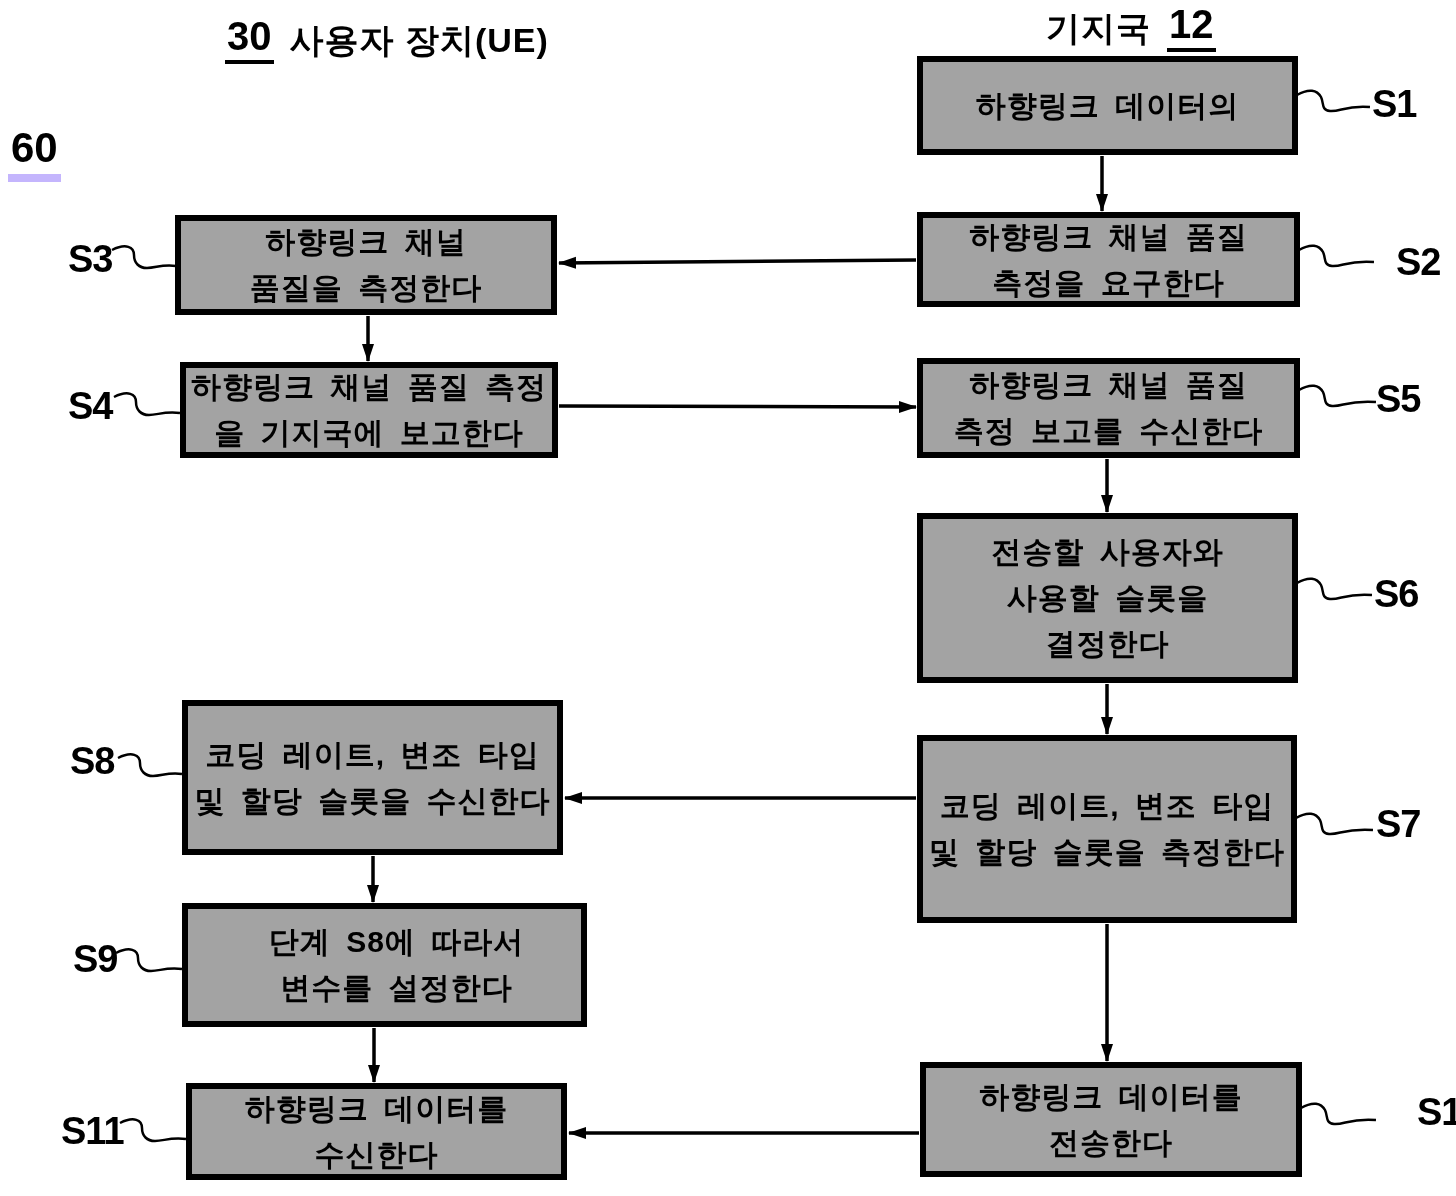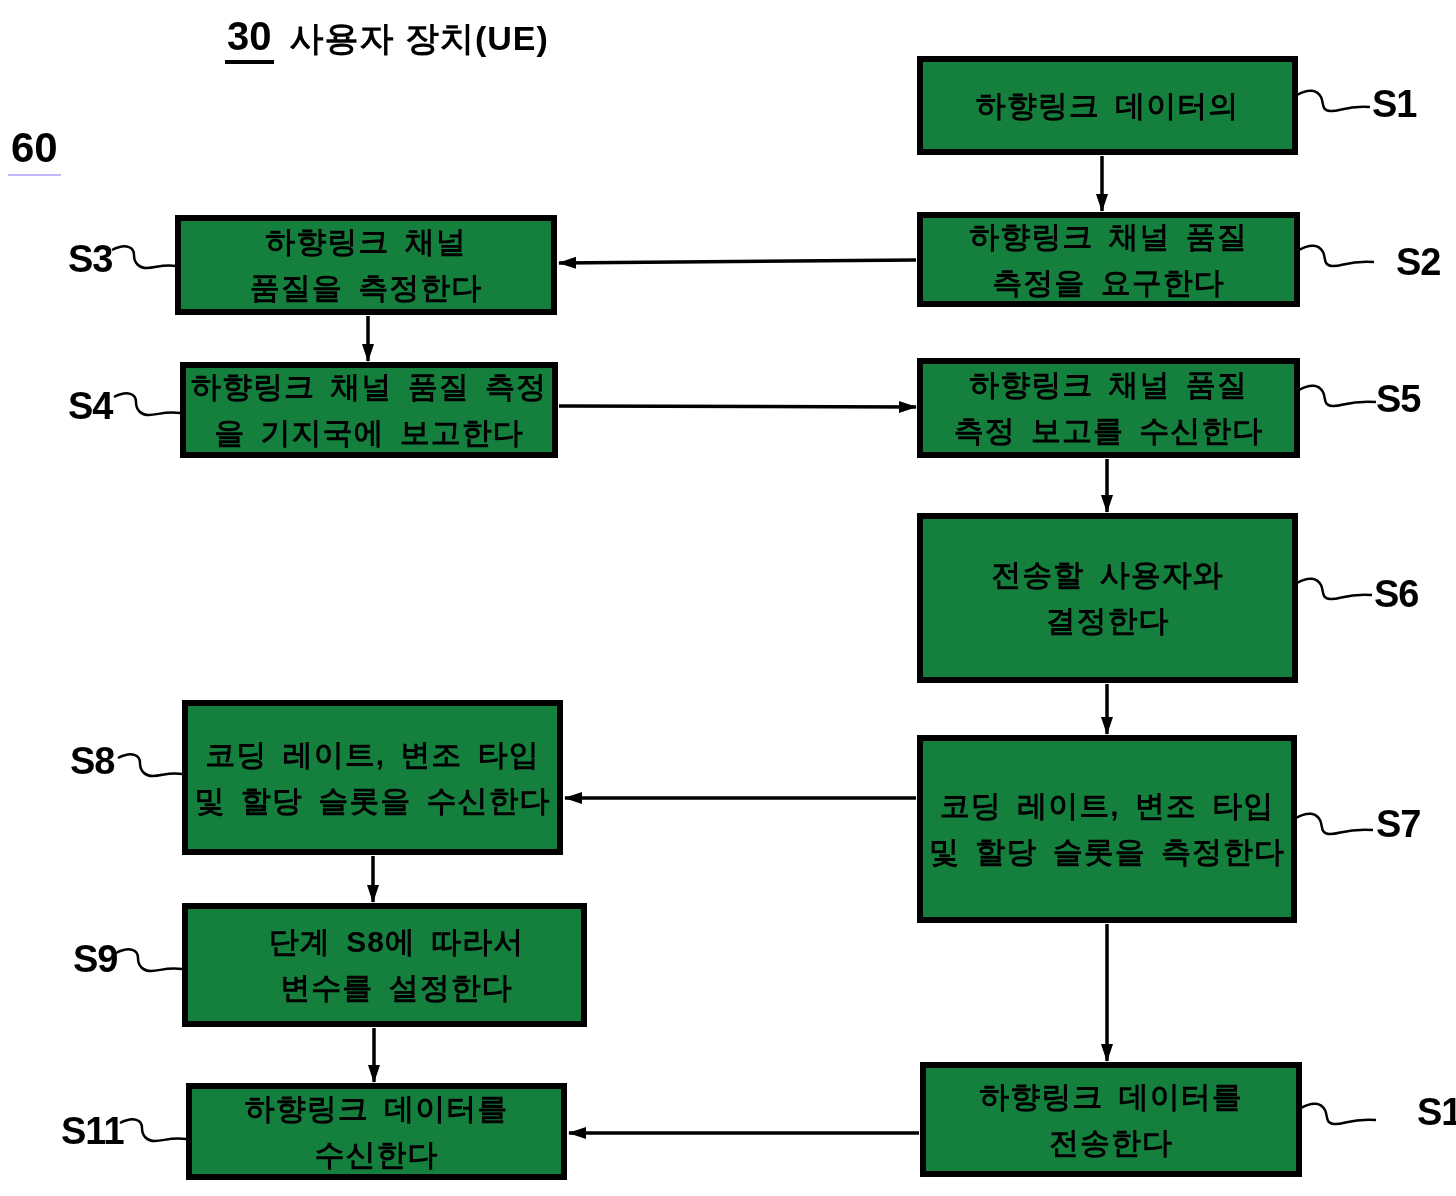--- a/index.html
+++ b/index.html
@@ -8,46 +8,46 @@
     width:1456px;height:1196px;
     background:#ffffff;
     font-family:"Liberation Sans","DejaVu Sans",sans-serif;
     color:#000;
     overflow:hidden;
   }
   .connector-layer{position:absolute;left:0;top:0;width:1456px;height:1196px;}
   .pbox{
     position:absolute;
     border:6px solid #000;
-    background:#15803d;
+    background:#a3a3a3;
     display:flex;flex-direction:column;
     justify-content:center;align-items:center;
     text-align:center;
     font-size:30px;font-weight:600;line-height:46px;
     letter-spacing:1px;word-spacing:6px;
   }
   .pbox span{white-space:nowrap;}
   .step-label{
     position:absolute;
     font-size:38px;font-weight:700;letter-spacing:-1px;
     line-height:38px;
   }
   .col-header{
     position:absolute;
     font-size:34px;font-weight:600;letter-spacing:1px;
-    display:flex;align-items:center;gap:16px;white-space:nowrap;
+    display:flex;align-items:flex-end;gap:16px;white-space:nowrap;
   }
   .ref-num{
     font-size:40px;font-weight:700;letter-spacing:0;
     border-bottom:4px solid #000;padding:0 2px 1px 2px;
   }
   .fig-label{
     position:absolute;left:8px;top:124px;
     font-size:42px;font-weight:700;
-    border-bottom:2px solid #c4b5fd;padding:0 3px 2px 3px;
+    border-bottom:8px solid #c4b5fd;padding:0 3px 2px 3px;
   }
 </style>
 </head>
 <body>
 
 <div class="page">
 
   <svg class="connector-layer" width="1456" height="1196" viewBox="0 0 1456 1196" xmlns="http://www.w3.org/2000/svg">
     <defs>
       <marker id="arrow" viewBox="0 0 18 14" refX="17" refY="7" markerWidth="18" markerHeight="14" markerUnits="userSpaceOnUse" orient="auto">
@@ -86,34 +86,39 @@
       <path d="M120,1123 c14,-7 22,-3 22,5 c0,8 5,13 13,13 c9,0 15,-4 31,-2"></path>
     </g>
   </svg>
 
   <div class="fig-label">60</div>
 
   <div class="col-header" style="left:225px;top:14px;">
     <span class="ref-num">30</span>
     <span>사용자 장치(UE)</span>
   </div>
+  <div class="col-header" style="left:1046px;top:2px;">
+    <span>기지국</span>
+    <span class="ref-num">12</span>
+  </div>
 
   <div class="pbox" style="left:917px;top:56px;width:369px;height:87px;">
     <span>하향링크 데이터의</span>
   </div>
   <div class="pbox" style="left:917px;top:212px;width:371px;height:83px;">
     <span>하향링크 채널 품질</span>
     <span>측정을 요구한다</span>
   </div>
   <div class="pbox" style="left:917px;top:358px;width:371px;height:88px;">
     <span>하향링크 채널 품질</span>
     <span>측정 보고를 수신한다</span>
   </div>
   <div class="pbox" style="left:917px;top:513px;width:369px;height:158px;">
     <span>전송할 사용자와</span>
+    <span>사용할 슬롯을</span>
     <span>결정한다</span>
   </div>
   <div class="pbox" style="left:917px;top:735px;width:368px;height:176px;">
     <span>코딩 레이트, 변조 타입</span>
     <span>및 할당 슬롯을 측정한다</span>
   </div>
   <div class="pbox" style="left:920px;top:1062px;width:370px;height:103px;">
     <span>하향링크 데이터를</span>
     <span>전송한다</span>
   </div>

